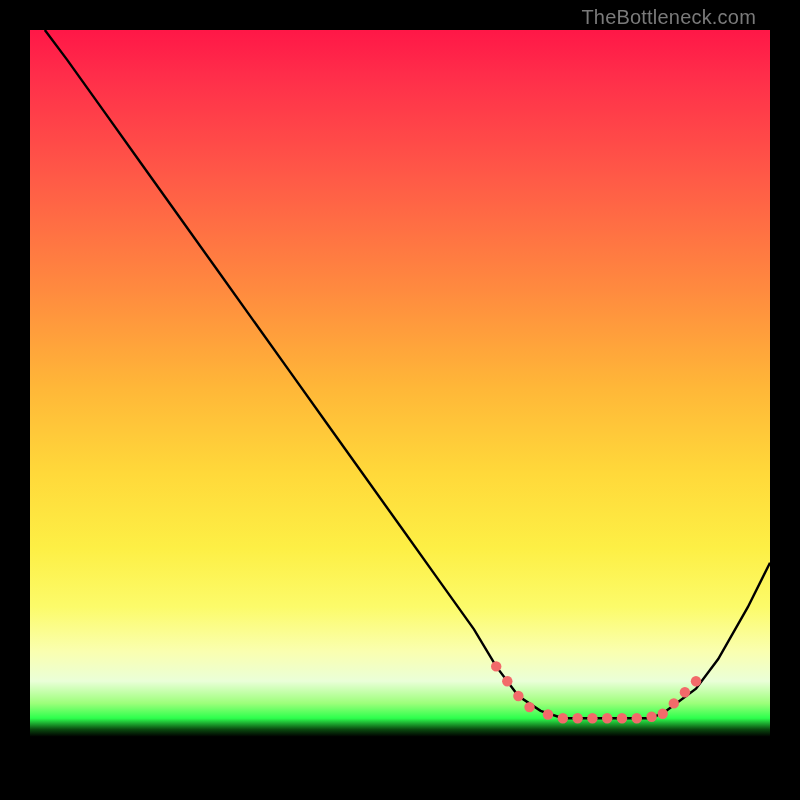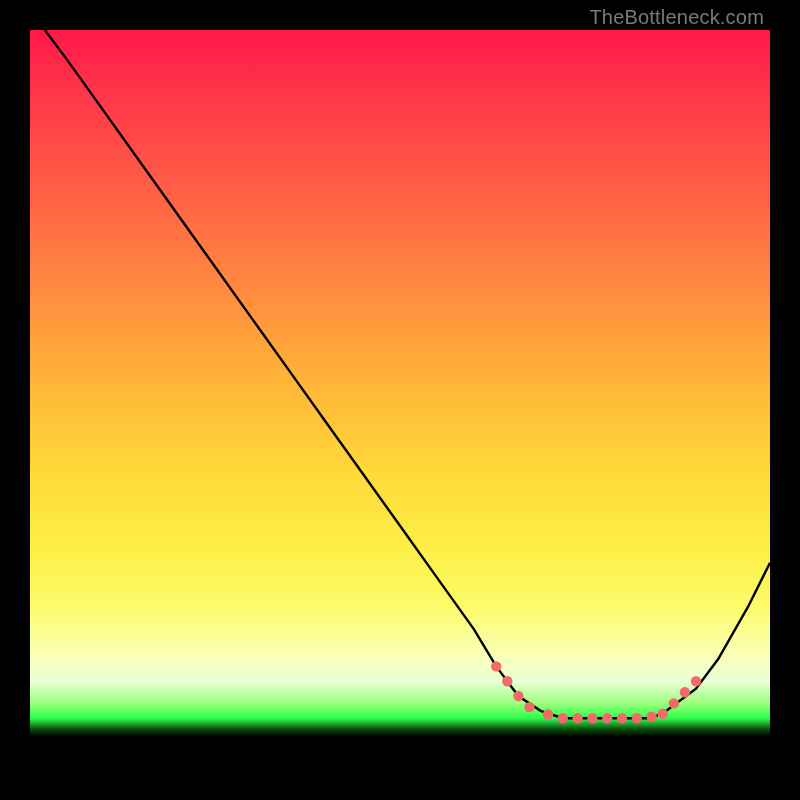--- a/index.html
+++ b/index.html
@@ -39,21 +39,21 @@
       #9cff7a 91%,
       #2dff4d 93%,
       #0a4a0f 94.5%,
       #000000 95.5%,
       #000000 100%
     );
   }
   .watermark {
     position: absolute;
     top: 6px;
-    right: 36px;
+    right: 44px;
     color: #7a7a7a;
     font-size: 20px;
     letter-spacing: 0.2px;
     user-select: none;
   }
   svg.curve {
     position: absolute;
     left: 0;
     top: 0;
     width: 740px;

